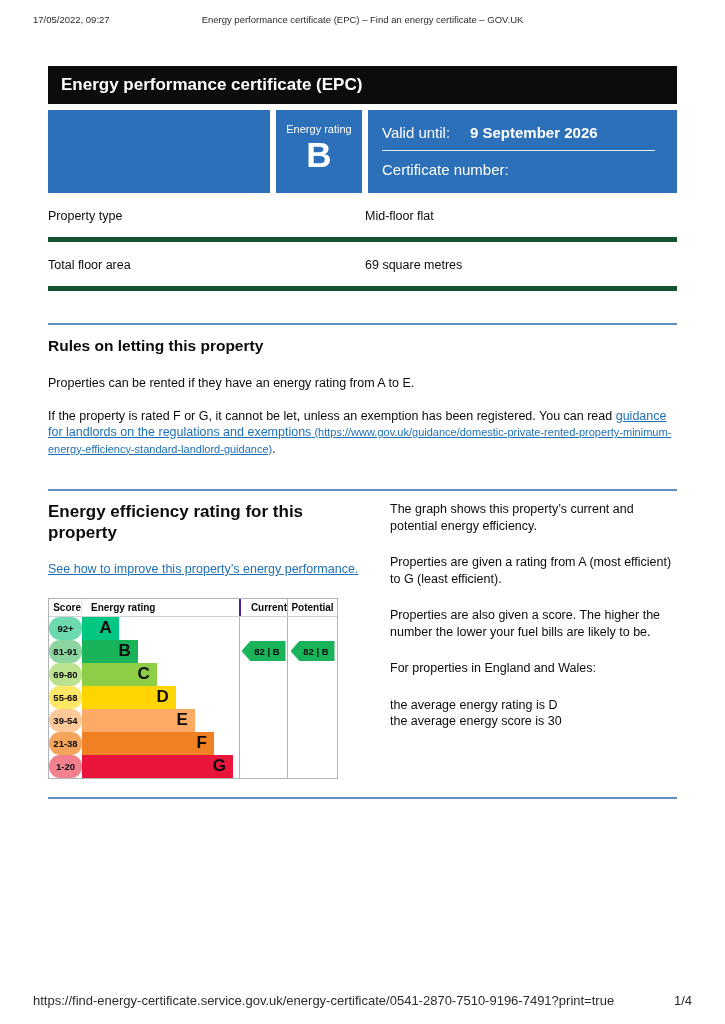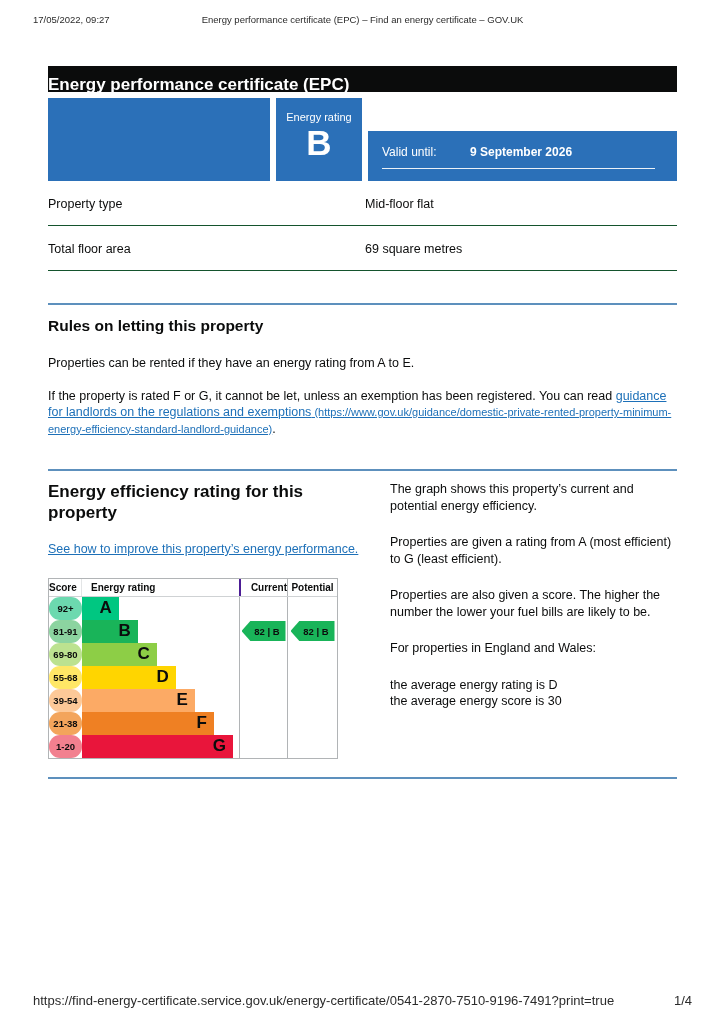--- a/index.html
+++ b/index.html
@@ -1,52 +1,52 @@
 <!DOCTYPE html>
 <html><head>
 <meta charset="utf-8">
 <style>
   html,body{margin:0;padding:0;background:#fff;}
   body{width:725px;height:1024px;position:relative;font-family:"Liberation Sans",sans-serif;color:#0b0c0c;-webkit-font-smoothing:antialiased;}
   .print-header{position:absolute;top:14px;left:33px;right:33px;height:14px;font-size:9.5px;color:#2b2b2b;}
   .print-header .dt{position:absolute;left:0;top:0;}
   .print-header .doc-title{position:absolute;left:0;right:0;top:0;text-align:center;}
   .content{position:absolute;top:66px;left:48px;width:629px;}
-  .banner{background:#0b0c0c;color:#fff;height:26px;line-height:38px;font-size:17px;font-weight:bold;box-sizing:border-box;margin-bottom:6px;}
+  .banner{background:#0b0c0c;color:#fff;height:38px;line-height:38px;font-size:17px;font-weight:bold;padding-left:13px;box-sizing:border-box;margin-bottom:6px;}
   .summary-box{display:flex;gap:6px;height:83px;}
   .summary-box .panel{background:#2b70b8;color:#fff;box-sizing:border-box;}
   .addr-panel{width:222px;}
   .rating-panel{width:86px;text-align:center;padding-top:13px;}
   .rating-panel .lbl{font-size:11px;}
   .rating-panel .big{font-size:35px;font-weight:bold;line-height:38px;margin-top:1px;}
-  .validity-panel{flex:1;padding:14px 22px 0 14px;font-size:12px;margin-top:33px;}
+  .validity-panel{flex:1;padding:14px 22px 0 14px;font-size:15px;}
   .v-row{display:flex;}
   .v-row .vlbl{width:88px;flex:0 0 88px;}
   .v-row .vval{font-weight:bold;}
   .validity-panel hr{border:none;border-top:1px solid rgba(255,255,255,0.9);margin:9px 0 10px 0;}
-  .kv-row{display:flex;padding:16px 0 14px 0;border-bottom:1px solid #14532d;font-size:12.5px;}
+  .kv-row{display:flex;padding:16px 0 14px 0;border-bottom:5px solid #14532d;font-size:12.5px;}
   .kv-row .k{flex:0 0 317px;}
   .rule-blue{border:none;border-top:2px solid #5d90bd;margin:32px 0 0 0;}
   h2.sec{font-size:15.5px;font-weight:bold;margin:12px 0 0 0;}
   p.body{font-size:12.5px;line-height:16.5px;margin:16px 0 0 0;}
   p.body.first{margin-top:20px;}
   a.gov-link{color:#1d70b8;text-decoration:underline;cursor:pointer;}
   .url-part{font-size:11px;}
   .two-col{display:flex;margin-top:10px;}
   .col-left{width:318px;flex:0 0 318px;}
   .col-right{margin-left:24px;width:287px;}
   h2.big{font-size:17px;line-height:21px;font-weight:bold;margin:0;}
   .col-left p.body{margin-top:16px;}
   .col-left .improve{display:inline-block;margin-top:18px;font-size:12.5px;line-height:16.5px;}
   .col-right p.body{margin:0 0 20px 0;}
   .col-right p.body.avg{margin-bottom:0;}
   
   .chart{margin-top:20px;width:290px;border:1px solid #b1b4b6;box-sizing:border-box;background:#fff;}
   .chart-header{display:flex;height:17px;line-height:17px;font-size:10px;font-weight:bold;border-bottom:1px solid #cfd2d4;}
-  .ch-score{width:33px;flex:0 0 33px;text-align:left;border-right:1px solid #e3e5e6;box-sizing:border-box;}
+  .ch-score{width:33px;flex:0 0 33px;text-align:right;border-right:1px solid #e3e5e6;box-sizing:border-box;}
   .ch-band{flex:1;padding-left:9px;}
   .ch-cur{width:48px;flex:0 0 48px;text-align:right;border-left:2px solid #4c1d95;box-sizing:border-box;}
   .ch-pot{width:50px;flex:0 0 50px;text-align:center;border-left:1px solid #b1b4b6;box-sizing:border-box;}
   .chart-row{display:flex;height:23px;}
   .cell-score{width:33px;flex:0 0 33px;text-align:center;font-size:9.5px;font-weight:bold;line-height:23px;border-radius:11px;}
   .cell-bar{flex:1;position:relative;}
   .bar{height:23px;display:flex;align-items:center;justify-content:flex-end;padding-right:7px;box-sizing:border-box;font-weight:bold;font-size:17px;}
   .cell-cur{width:48px;flex:0 0 48px;border-left:1px solid #b1b4b6;box-sizing:border-box;display:flex;align-items:center;justify-content:center;}
   .cell-pot{width:50px;flex:0 0 50px;border-left:1px solid #b1b4b6;box-sizing:border-box;display:flex;align-items:center;justify-content:center;}
   .arrow{width:44px;height:20px;display:flex;align-items:center;justify-content:center;padding-left:7px;box-sizing:border-box;font-size:9.5px;font-weight:bold;color:#0b0c0c;clip-path:polygon(0% 50%,20% 0%,100% 0%,100% 100%,20% 100%);}

